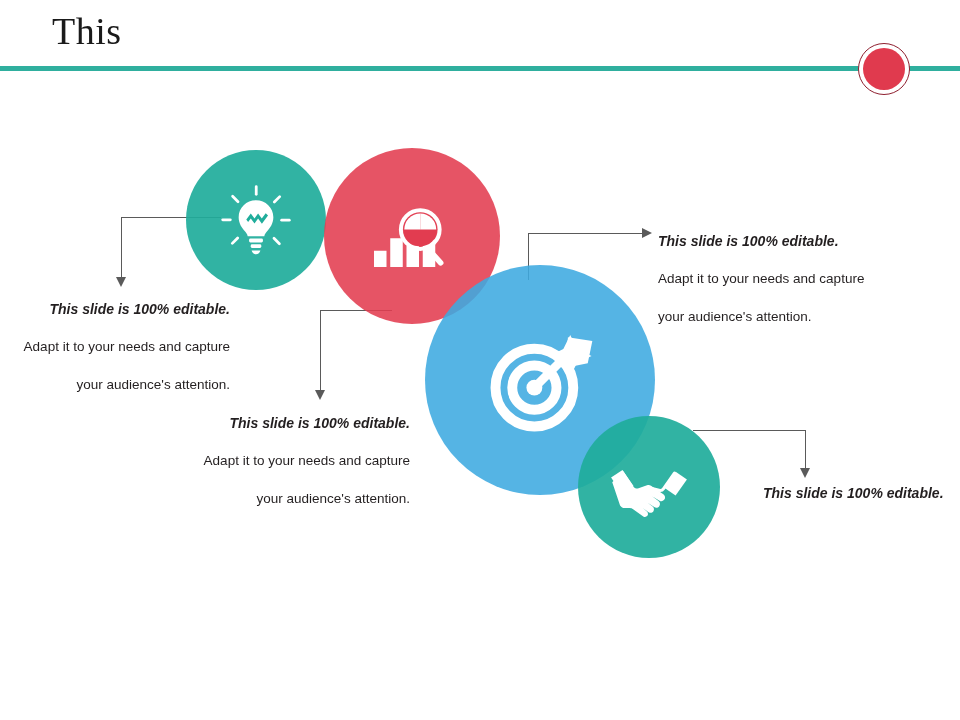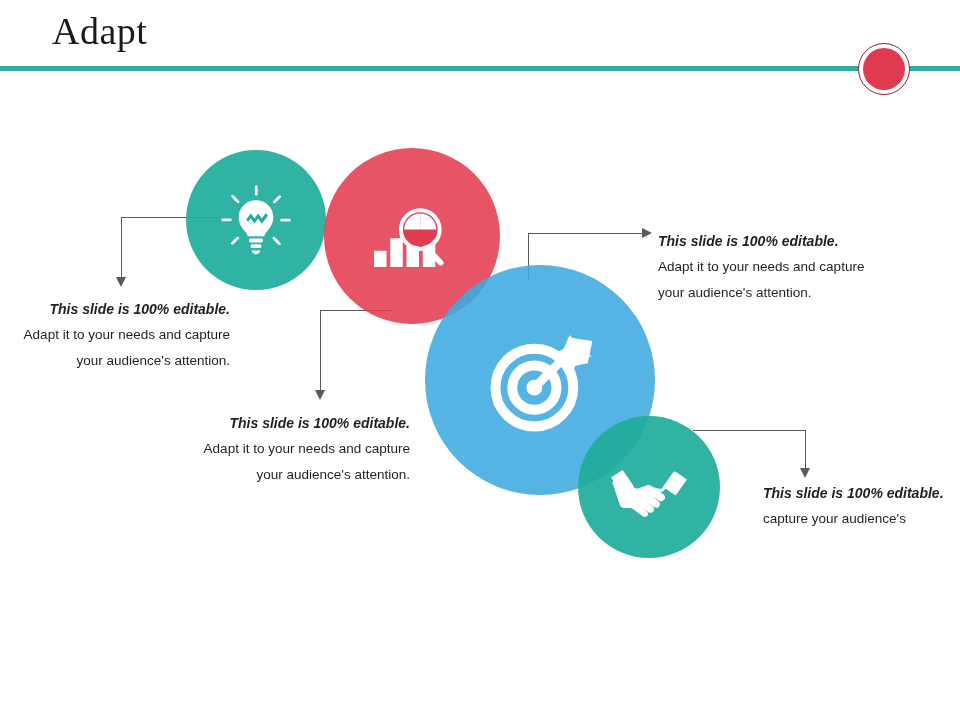--- a/index.html
+++ b/index.html
@@ -69,35 +69,36 @@
   
   .tbox{position:absolute;color:#231f20;}
   .tbox .h{
     font-weight:bold;font-style:italic;
     font-size:14px;line-height:26px;
     white-space:nowrap;
   }
   .tbox .p{
     font-size:13.5px;line-height:26px;
     color:#231f20;
+    margin-top:12px;
   }
   .ta-right{text-align:right;}
   .ta-left{text-align:left;}
 
   .t1{left:-2px;top:296px;width:232px;}
   .t2{left:178px;top:410px;width:232px;}
   .t3{left:658px;top:228px;width:250px;}
   .t4{left:763px;top:480px;width:192px;}
 </style>
 </head>
 <body>
 
 <div class="slide">
 
-  <div class="title">Adapt</div>
+  <div class="title">This</div>
   <div class="rule"></div>
   <div class="header-dot"></div>
 
   <div class="conn">
     <div class="hline" style="left:121px;top:217px;width:100px;"></div>
     <div class="vline" style="left:121px;top:217px;height:62px;"></div>
     <div class="arrow-down" style="left:116px;top:277px;"></div>
   </div>
 
   <div class="conn">
@@ -205,16 +206,15 @@
   </div>
 
   <div class="tbox t3 ta-left">
     <div class="h">This slide is 100% editable.</div>
     <div class="p">Adapt it to your needs and capture</div>
     <div class="p">your audience's attention.</div>
   </div>
 
   <div class="tbox t4 ta-left">
     <div class="h">This slide is 100% editable.</div>
-    <div class="p">capture your audience's</div>
   </div>
 
 </div>
 
 </body></html>

